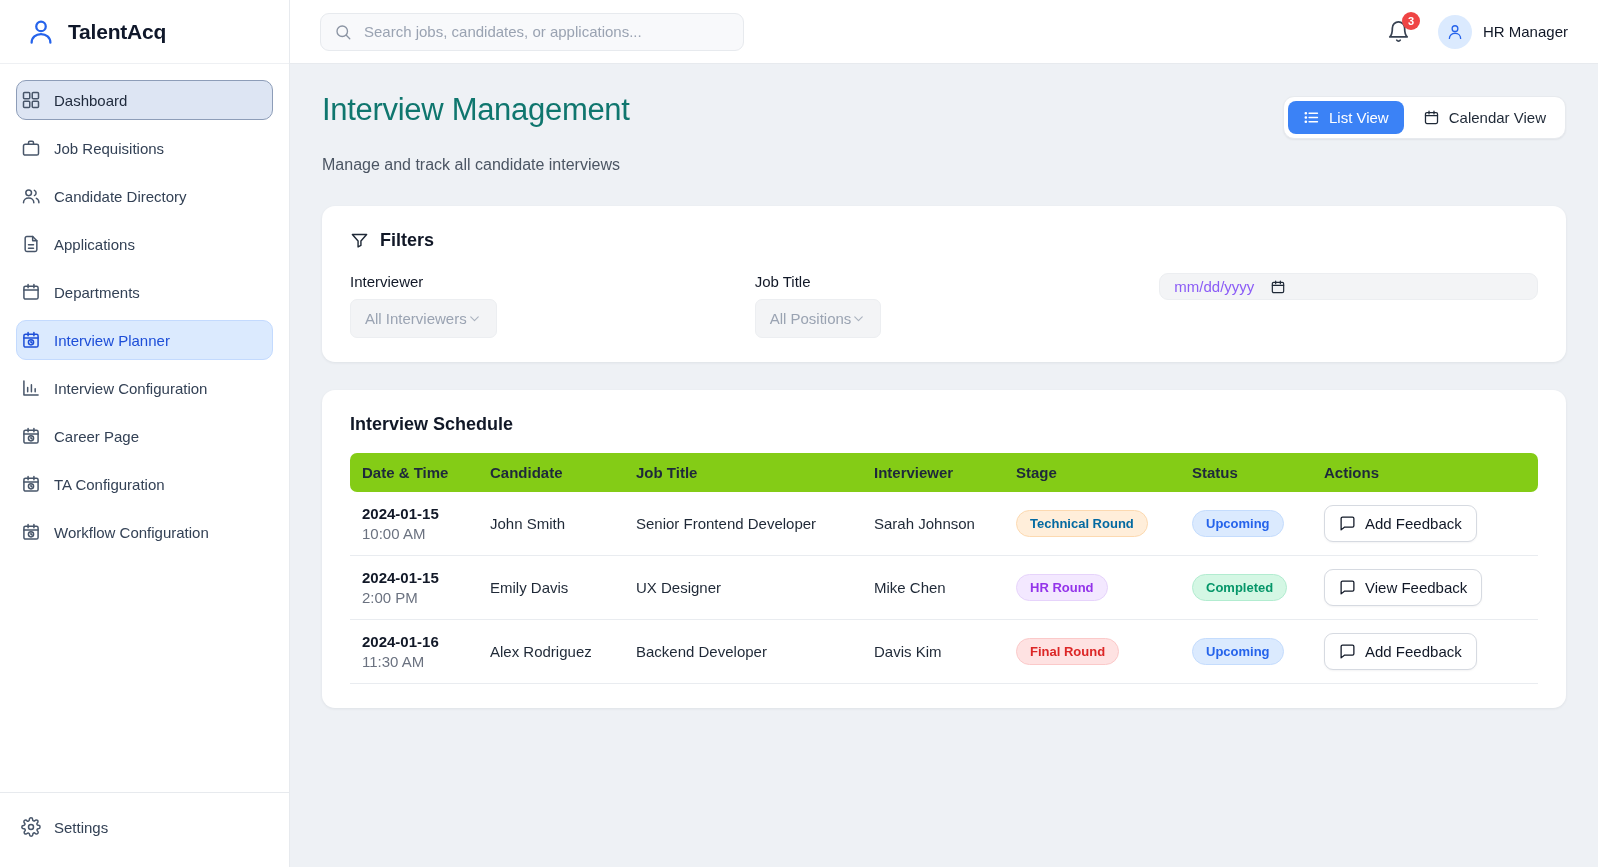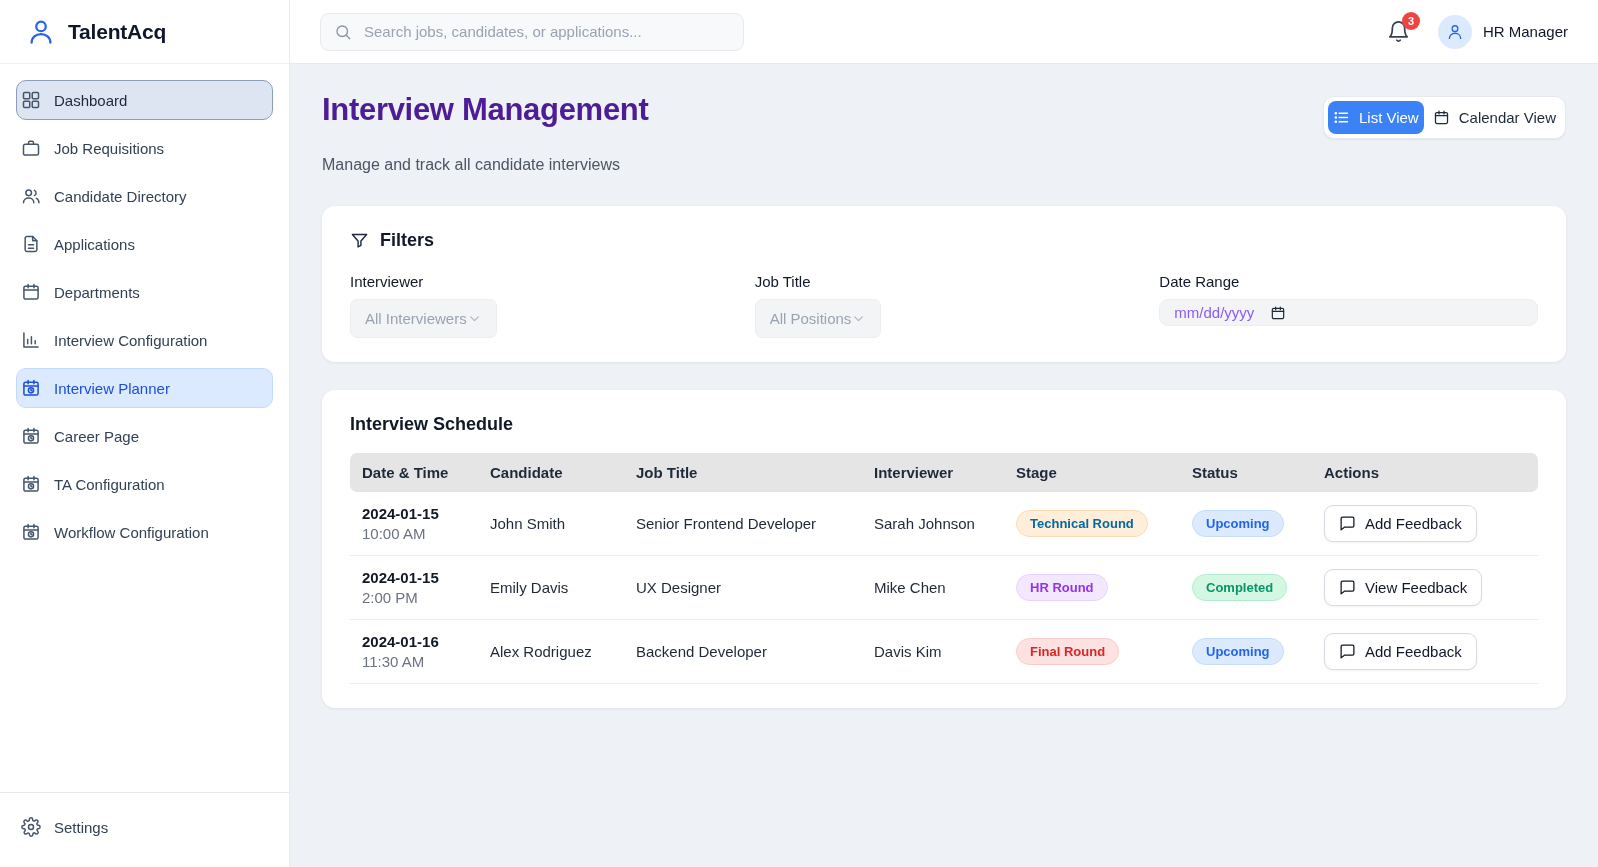--- a/index.html
+++ b/index.html
@@ -53,28 +53,28 @@
     display:flex; align-items:center; justify-content:center; padding:0 4px;
   }
   .user-chip { display:flex; align-items:center; gap:11px; cursor:pointer; }
   .avatar { width:34px; height:34px; border-radius:50%; background:#dbeafe; color:#2563eb; display:flex; align-items:center; justify-content:center; }
   .avatar .icon { width:18px; height:18px; }
   .user-name { font-size:15px; font-weight:500; color:#111827; }
 
   
   .main { position:absolute; left:290px; top:64px; right:0; bottom:0; padding:28px 32px; overflow:hidden; }
   .page-head { display:flex; justify-content:space-between; align-items:flex-start; }
-  .page-title { margin:0; font-size:31px; font-weight:700; color:#4c1d95; letter-spacing:-0.3px; }
+  .page-title { margin:0; font-size:31px; font-weight:400; color:#0f766e; letter-spacing:-0.3px; }
   .page-subtitle { margin-top:28px; font-size:16px; color:#4b5563; }
   .view-toggle {
     background:#fff; border:1px solid #e7eaee; border-radius:11px; padding:4px;
     display:flex; gap:4px; box-shadow:0 1px 2px rgba(16,24,40,.06); margin-top:4px;
   }
   .toggle-btn {
-    display:flex; align-items:flex-end; gap:9px; padding:8px 5px; border-radius:8px;
+    display:flex; align-items:flex-end; gap:9px; padding:8px 15px; border-radius:8px;
     font-size:15px; font-weight:500; color:#1f2937; cursor:pointer; border:none;
     background:transparent; font-family:inherit;
   }
   .toggle-btn .icon { width:17px; height:17px; }
   .toggle-btn.selected { background:#3b82f6; color:#fff; }
 
   .card { background:#fff; border-radius:13px; box-shadow:0 1px 3px rgba(16,24,40,.07); padding:24px 28px; }
   .filters-card { margin-top:32px; }
   .card-title-row { display:flex; align-items:center; gap:11px; }
   .card-title-row .icon { width:19px; height:19px; color:#1f2937; }
@@ -90,21 +90,21 @@
   .date-control {
     display:flex; align-items:center; gap:16px; background:#f3f4f6;
     border:1px solid #eceef1; border-radius:9px; padding:4px 14px;
     font-size:15px; color:#8b5cf6; cursor:text; width:100%;text-align:center;
   }
   .date-control .icon { width:16px; height:16px; color:#1f2937; }
 
   .schedule-card { margin-top:28px; }
   .schedule-title { font-size:18px; font-weight:700; color:#111827; margin:0 0 18px; }
   table.schedule { width:100%; border-collapse:collapse; }
-  .schedule thead th { background:#e5e5e5; text-align:left; font-size:15px; font-weight:600; color:#1e293b; padding:11px 12px; }
+  .schedule thead th { background:#84cc16; text-align:left; font-size:15px; font-weight:600; color:#1e293b; padding:11px 12px; }
   .schedule thead th:first-child { border-radius:7px 0 0 7px; }
   .schedule thead th:last-child { border-radius:0 7px 7px 0; }
   .schedule th:nth-child(1){ width:128px; } .schedule th:nth-child(2){ width:146px; }
   .schedule th:nth-child(3){ width:238px; } .schedule th:nth-child(4){ width:142px; }
   .schedule th:nth-child(5){ width:176px; } .schedule th:nth-child(6){ width:132px; }
   .schedule tbody td { padding:13px 12px; border-bottom:1px solid #e9ecf0; font-size:15px; color:#1f2937; vertical-align:middle; }
   .cell-date { font-weight:600; color:#111827; }
   .cell-time { color:#6b7280; margin-top:3px; }
   .badge { display:inline-block; padding:5px 13px; border-radius:999px; font-size:13px; font-weight:600; border:1px solid transparent; white-space:nowrap; }
   .tone-orange { background:#ffeeda; color:#0369a1; border-color:#fcd9b0; }
@@ -182,40 +182,40 @@
   <div class="nav-item">
     <span class="icon">
           <svg viewBox="0 0 24 24" fill="none" stroke="currentColor" stroke-width="1.8" stroke-linecap="round" stroke-linejoin="round">
             <rect x="3.5" y="5" width="17" height="15.5" rx="2"></rect>
             <path d="M3.5 9.5h17M8.5 3v4M15.5 3v4"></path>
           </svg>
         </span>
     <span class="nav-label">Departments</span>
   </div>
 
-  <div class="nav-item">
-    <span class="icon">
-          <svg viewBox="0 0 24 24" fill="none" stroke="currentColor" stroke-width="1.8" stroke-linecap="round" stroke-linejoin="round">
-            <path d="M3.5 3.5v17h17"></path>
-            <path d="M8 16.5v-5M12.5 16.5V8M17 16.5v-3.5"></path>
-          </svg>
-        </span>
-    <span class="nav-label">Interview Configuration</span>
-  </div>
-
   <div class="nav-item active">
     <span class="icon">
           <svg viewBox="0 0 24 24" fill="none" stroke="currentColor" stroke-width="1.8" stroke-linecap="round" stroke-linejoin="round">
             <rect x="3.5" y="5" width="17" height="15.5" rx="2"></rect>
             <path d="M3.5 9.5h17M8.5 3v4M15.5 3v4"></path>
             <circle cx="12" cy="14.8" r="3.1"></circle>
             <path d="M12 13.4v1.4l1.2.7"></path>
           </svg>
         </span>
     <span class="nav-label">Interview Planner</span>
+  </div>
+
+  <div class="nav-item">
+    <span class="icon">
+          <svg viewBox="0 0 24 24" fill="none" stroke="currentColor" stroke-width="1.8" stroke-linecap="round" stroke-linejoin="round">
+            <path d="M3.5 3.5v17h17"></path>
+            <path d="M8 16.5v-5M12.5 16.5V8M17 16.5v-3.5"></path>
+          </svg>
+        </span>
+    <span class="nav-label">Interview Configuration</span>
   </div>
 
   <div class="nav-item">
     <span class="icon">
           <svg viewBox="0 0 24 24" fill="none" stroke="currentColor" stroke-width="1.8" stroke-linecap="round" stroke-linejoin="round">
             <rect x="3.5" y="5" width="17" height="15.5" rx="2"></rect>
             <path d="M3.5 9.5h17M8.5 3v4M15.5 3v4"></path>
             <circle cx="12" cy="14.8" r="3.1"></circle>
             <path d="M12 13.4v1.4l1.2.7"></path>
           </svg>
@@ -349,21 +349,20 @@
         <div class="select-control">
           <span>All Positions</span>
           <span class="icon">
               <svg viewBox="0 0 24 24" fill="none" stroke="currentColor" stroke-width="1.8" stroke-linecap="round" stroke-linejoin="round">
                 <path d="M6 9.5l6 6 6-6"></path>
               </svg>
             </span>
         </div>
       </div>
       <div>
-        <div class="filter-label">Date Range</div>
         <div class="date-control">
           <span>mm/dd/yyyy</span>
           <span class="icon">
               <svg viewBox="0 0 24 24" fill="none" stroke="currentColor" stroke-width="1.8" stroke-linecap="round" stroke-linejoin="round">
                 <rect x="3.5" y="5" width="17" height="15.5" rx="2"></rect>
                 <path d="M3.5 9.5h17M8.5 3v4M15.5 3v4"></path>
               </svg>
             </span>
         </div>
       </div>

